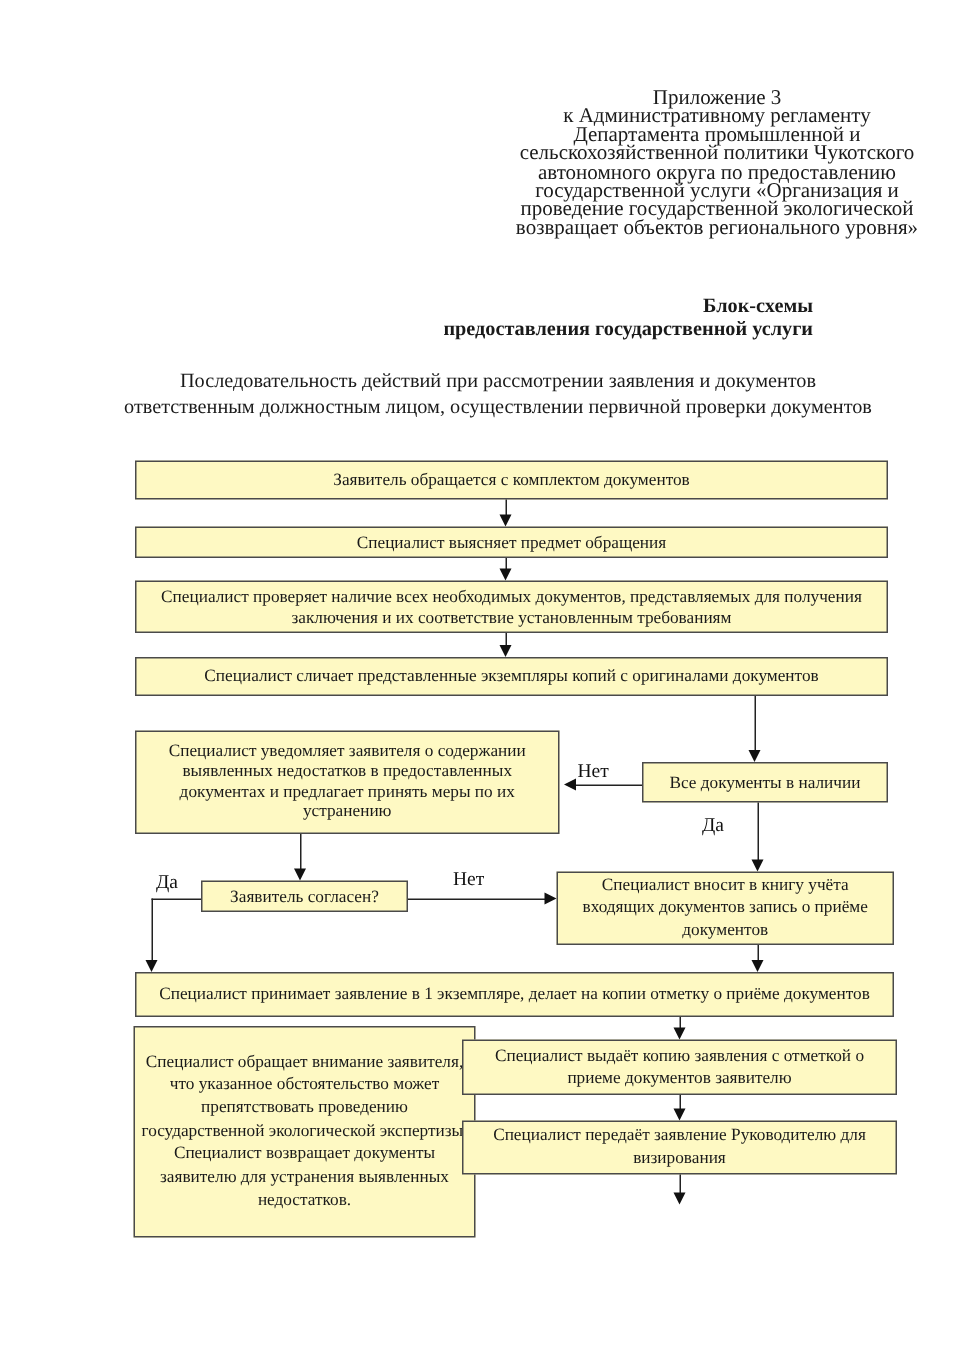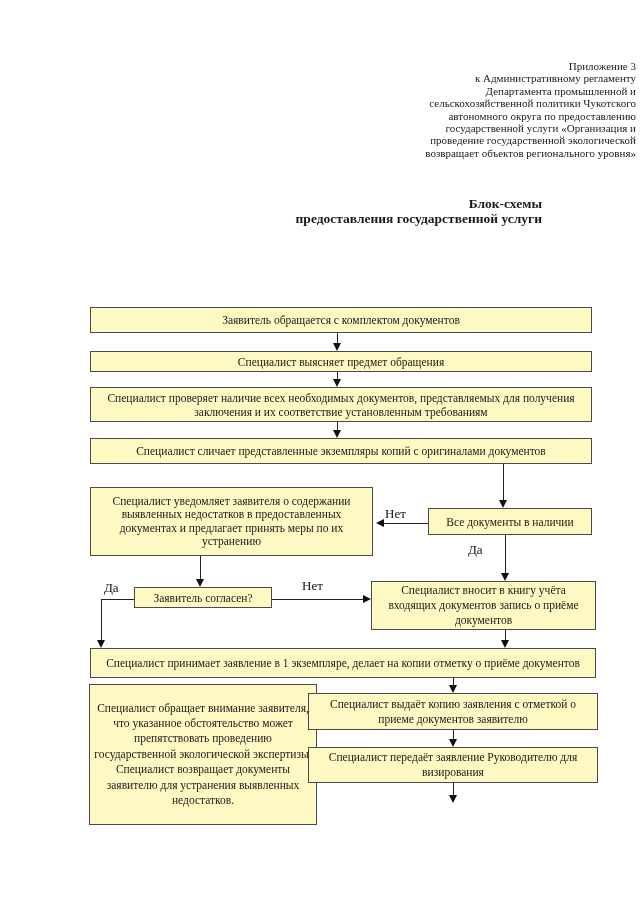--- a/index.html
+++ b/index.html
@@ -7,21 +7,21 @@
     position:relative;
     width:640px;height:905px;
     margin:0 auto;
     background:#ffffff;
     font-family:"Liberation Serif","DejaVu Serif",serif;
     color:#1a1a1a;
     overflow:hidden;
   }
   .hdr{
     position:absolute;left:320px;top:60px;width:316px;
-    text-align:right;font-size:11px;line-height:12.4px;
+    text-align:center;font-size:14px;line-height:12.4px;
   }
   .ttl{
     position:absolute;left:142px;top:196px;width:400px;
     text-align:right;font-weight:bold;font-size:13.5px;line-height:15px;
   }
   .sub{
     position:absolute;left:76px;top:245px;width:512px;
     text-align:center;font-size:13.5px;line-height:17px;
   }
   .box{
@@ -58,20 +58,21 @@
     <div>государственной услуги «Организация и</div>
     <div>проведение государственной экологической</div>
     <div>возвращает объектов регионального уровня»</div>
   </div>
 
   <div class="ttl">
     <div>Блок-схемы</div>
     <div>предоставления государственной услуги</div>
   </div>
 
+  <div class="sub">Последовательность действий при рассмотрении заявления и документов ответственным должностным лицом, осуществлении первичной проверки документов</div>
 
   <div class="box" style="left:90px;top:307px;width:502px;height:26px;">Заявитель обращается с комплектом документов</div>
 
   <div class="box" style="left:90px;top:351px;width:502px;height:21px;">Специалист выясняет предмет обращения</div>
 
   <div class="box" style="left:90px;top:387px;width:502px;height:35px;">Специалист проверяет наличие всех необходимых документов, представляемых для получения заключения и их соответствие установленным требованиям</div>
 
   <div class="box" style="left:90px;top:438px;width:502px;height:26px;">Специалист сличает представленные экземпляры копий с оригиналами документов</div>
 
   <div class="box" style="left:90px;top:487px;width:283px;height:69px;line-height:13.5px;">Специалист уведомляет заявителя о содержании выявленных недостатков в предоставленных документах и предлагает принять меры по их устранению</div>

